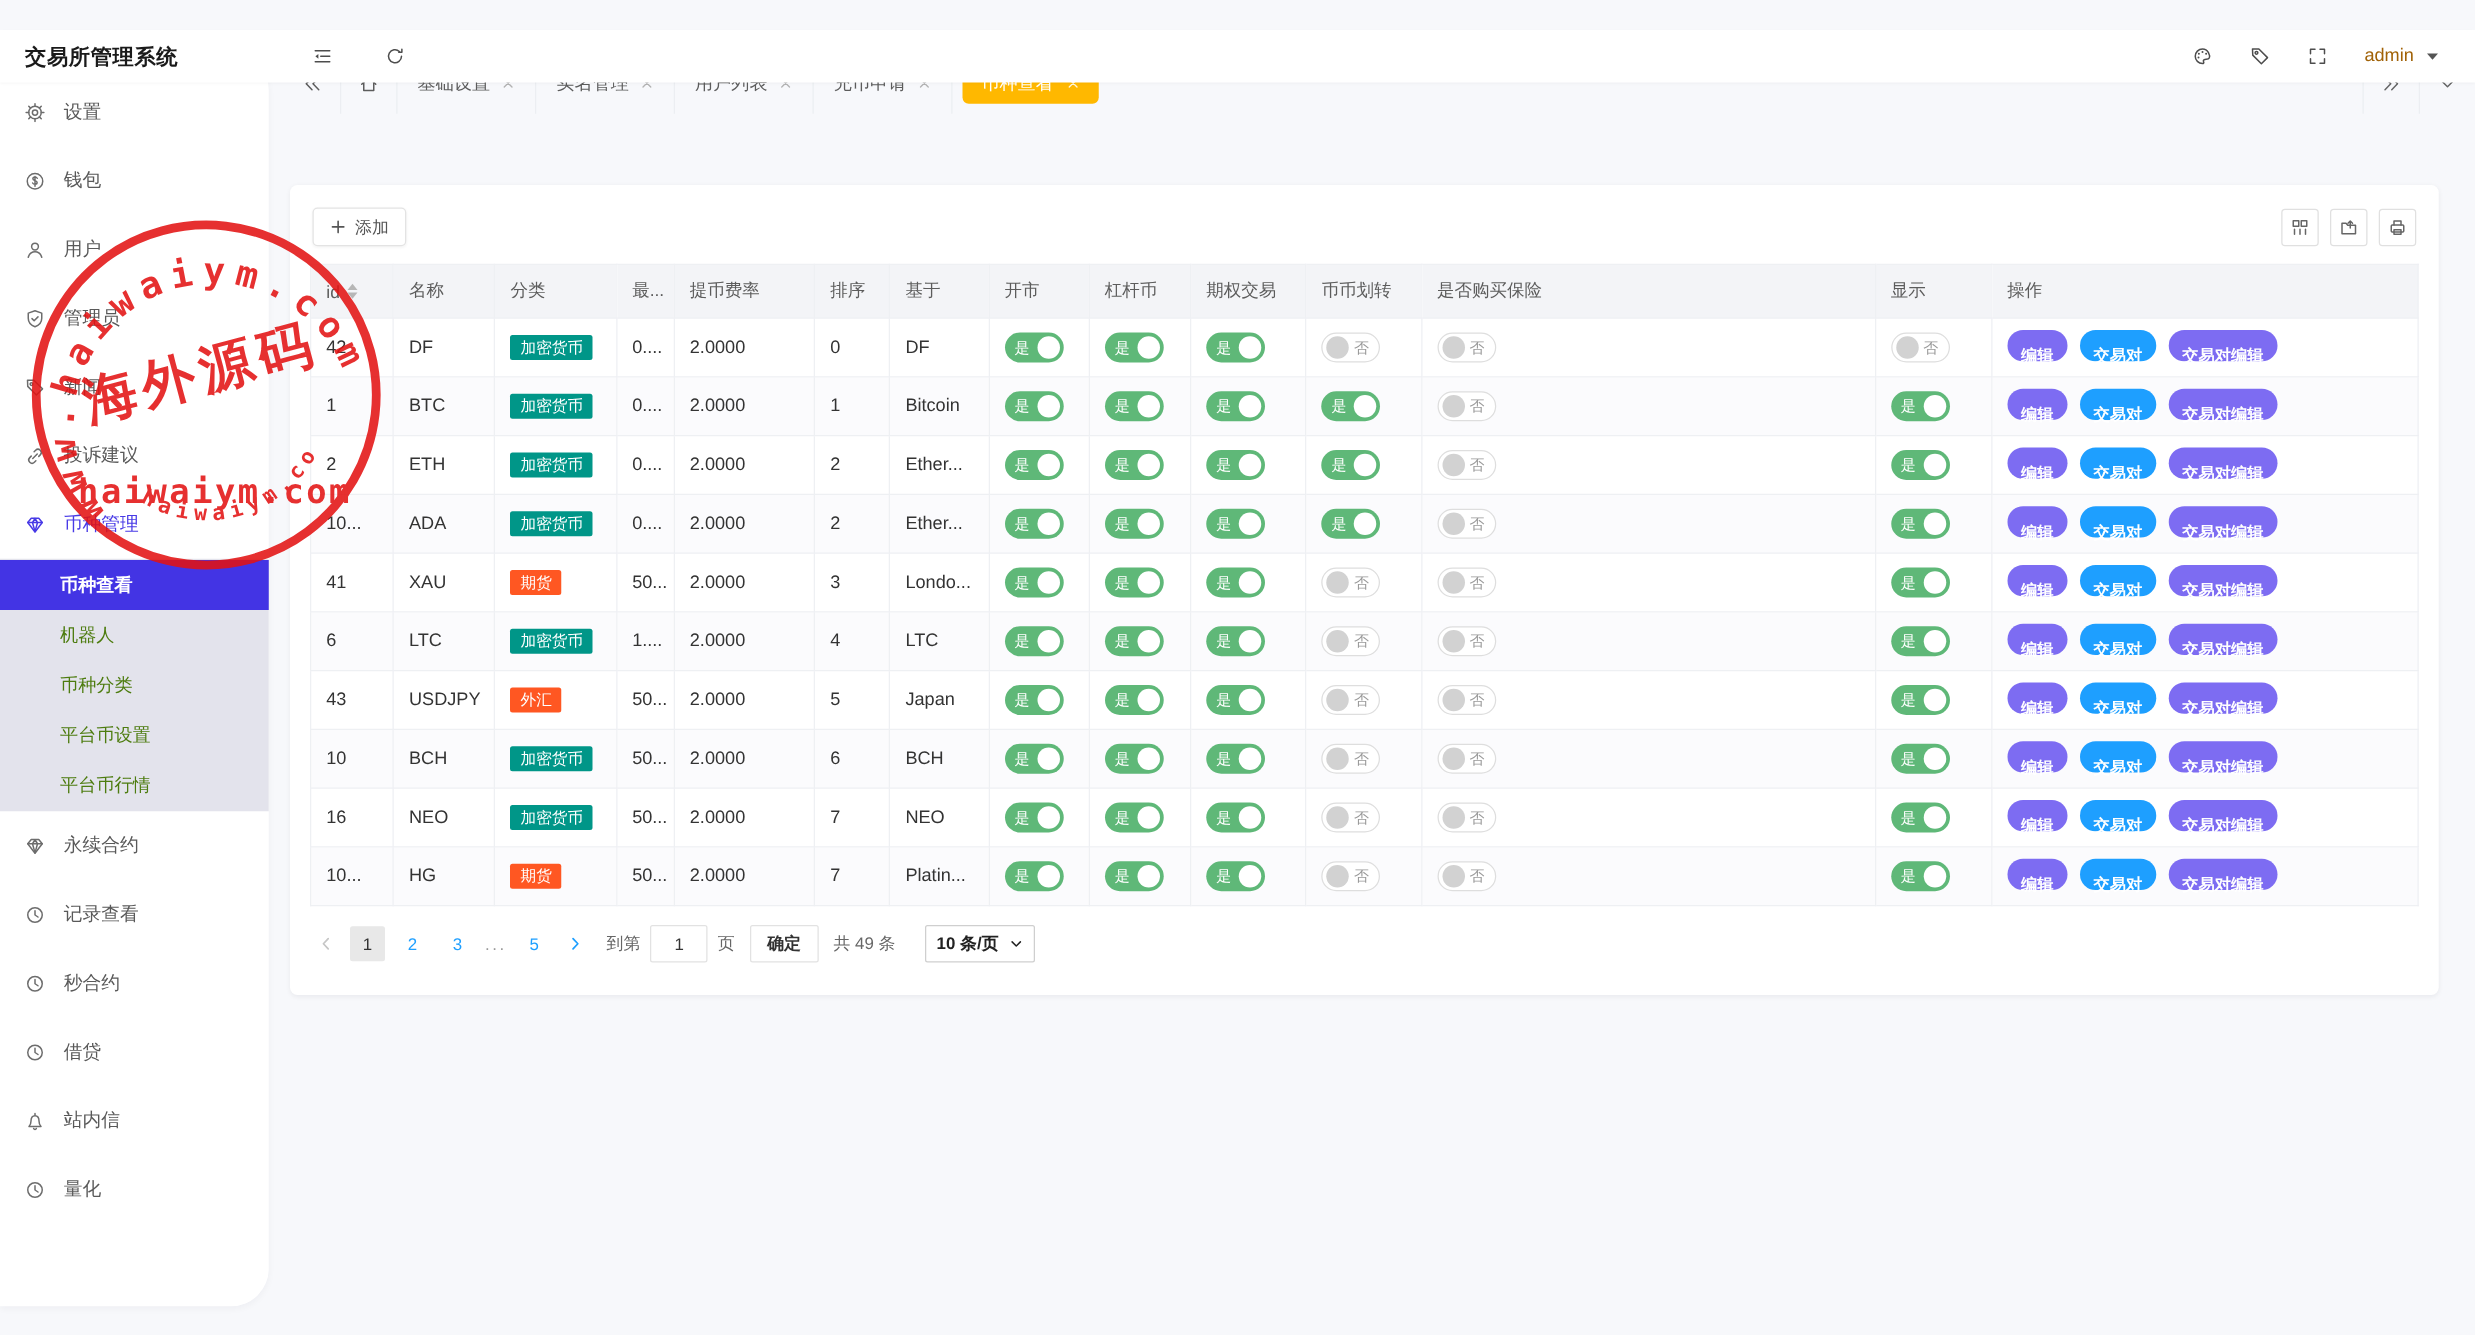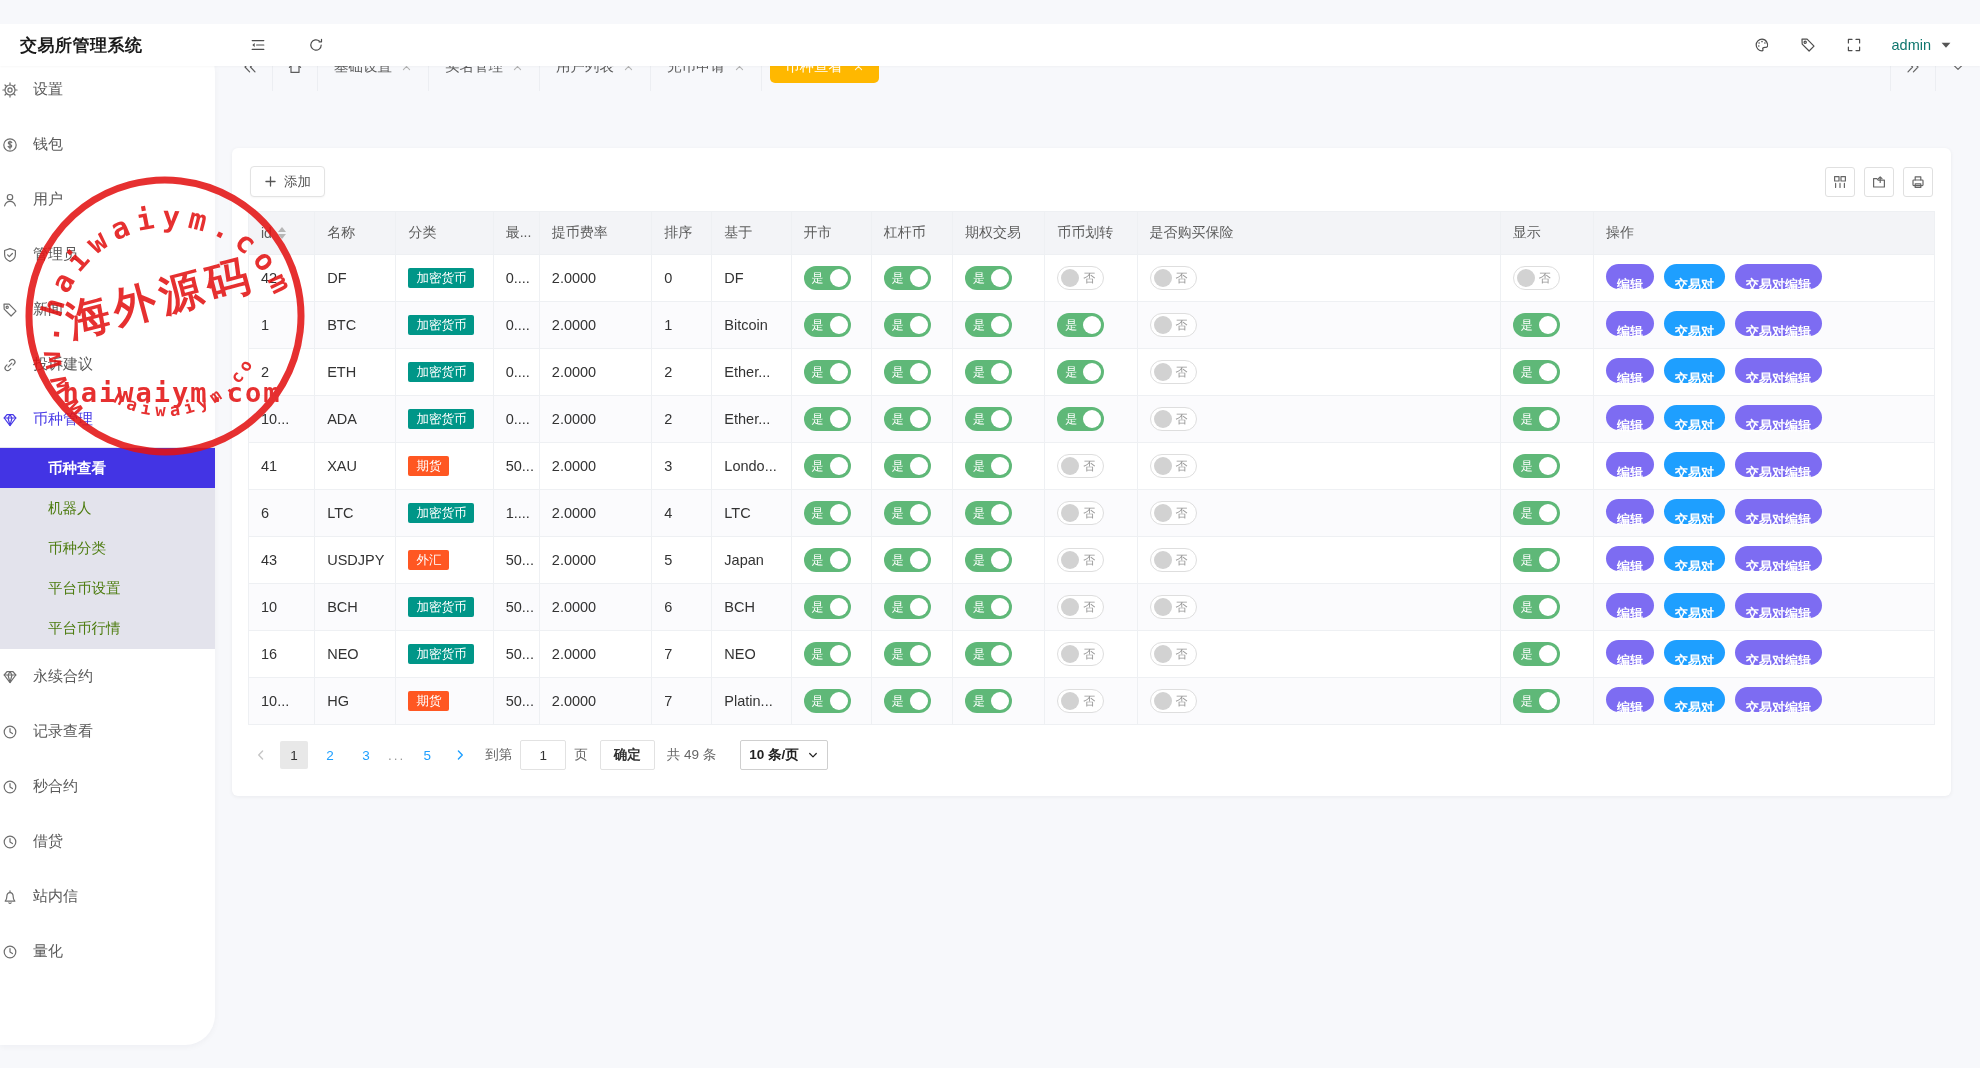--- a/index.html
+++ b/index.html
@@ -9,26 +9,26 @@
   .icn, .hbtn { display:inline-flex; align-items:center; justify-content:center; }
   .icn svg, .hbtn svg { display:block; }
 
   
   header { position:absolute; top:0; left:0; right:0; height:42px; background:#fff; display:flex; align-items:center; justify-content:space-between; padding:0 26px 0 20px; z-index:30; box-shadow:0 1px 2px rgba(0,0,0,.03);margin-top:24px; }
   .hdr-left { display:flex; align-items:center; }
   .app-title { width:212px; font-size:17px; font-weight:700; color:#1a1a1a; letter-spacing:.5px; }
   #hdr-icons-left { display:flex; align-items:center; gap:42px; color:#4d4d4d; margin-left:18px; }
   .hdr-right { display:flex; align-items:center; gap:30px; color:#4d4d4d; }
   .hbtn { cursor:pointer; }
-  .admin { display:flex; align-items:center; gap:7px; font-size:14.5px; color:#0f766e; cursor:pointer; }
+  .admin { display:flex; align-items:center; gap:7px; font-size:14.5px; color:#a16207; cursor:pointer; }
   .admin .caret { color:#555; }
 
   
   aside { position:absolute; top:42px; left:0; width:215px; height:1003px; background:#fff; border-radius:0 30px 30px 0; z-index:20; padding-top:20px; box-shadow:0 2px 6px rgba(20,30,60,.04); }
-  .side-item { height:55px; display:flex; align-items:center; padding-left:1px; gap:15px; font-size:15px; color:#595959; cursor:pointer; }
+  .side-item { height:55px; display:flex; align-items:center; padding-left:19px; gap:15px; font-size:15px; color:#595959; cursor:pointer; }
   .side-item .icn { color:#6d6d6d; width:17px; }
   .side-item.parent-active, .side-item.parent-active .icn { color:#483ae6; }
   .submenu { background:#e3e3ec; padding:1px 0; }
   .sub-item { height:40px; display:flex; align-items:center; padding-left:48px; font-size:14.5px; color:#4d7c0f; cursor:pointer; }
   .sub-item.active { background:#4334e4; color:#fff; font-weight:700; }
 
   
   .tabbar { position:absolute; top:42px; left:215px; right:0; height:49px; display:flex; align-items:stretch; padding-left:12px; color:#5c5c5c; font-size:14.5px; z-index:10; }
   .tseg { display:flex; align-items:center; padding:0 14px; border-right:1px solid #eceef2; cursor:pointer; }
   .tseg:first-child { border-left:1px solid transparent; }

